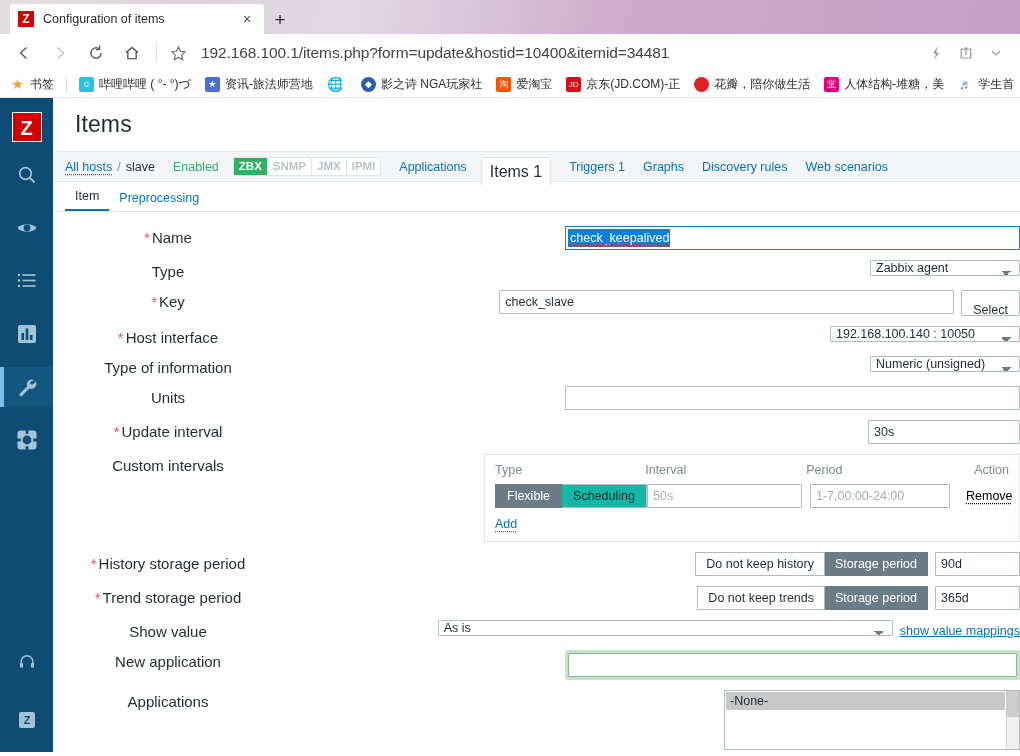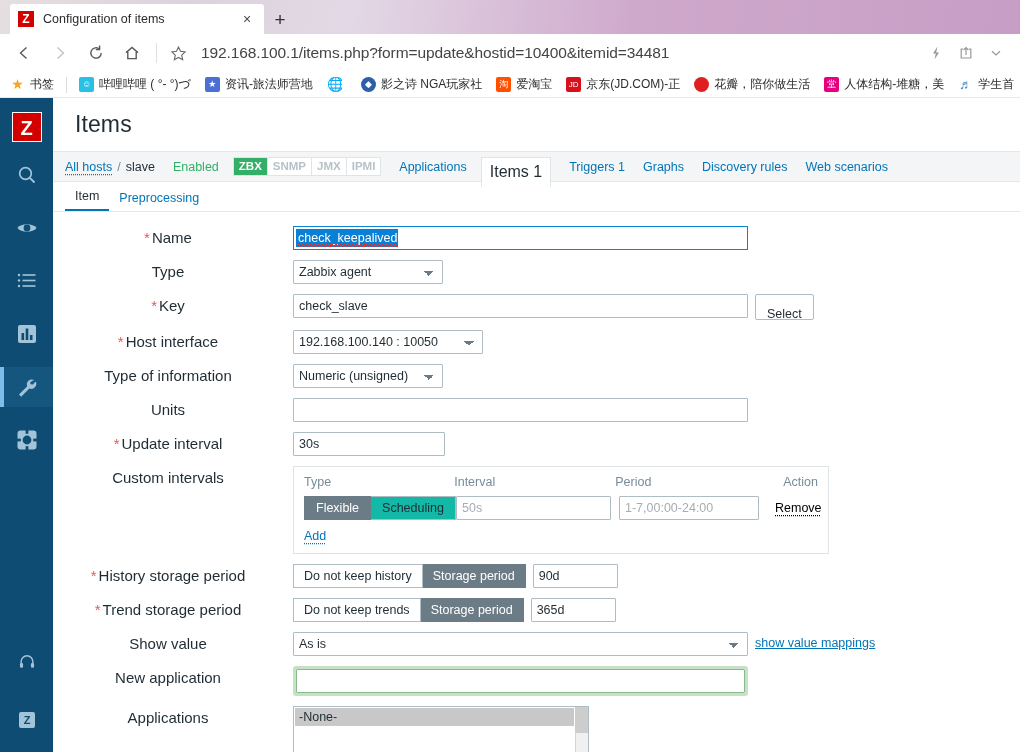--- a/index.html
+++ b/index.html
@@ -131,29 +131,29 @@
   .ztab.sel { color:#1f2c33; border-bottom:2px solid #0275b8; }
 
   
   .zform { padding:14px 0 0 0; font-size:12.5px; color:#1f2c33; }
   .frow { display:flex; align-items:flex-start; margin-bottom:10px; }
   .flabel {
     width:240px; flex:0 0 auto; text-align:center; padding:4px 10px 0 0;
     font-size:15px; color:#1f2c33; line-height:16px;
   }
   .req { color:#e45959; margin-right:2px; }
-  .fctl { flex:1 1 auto; display:flex; align-items:flex-start; gap:7px; }
+  .fctl { flex:1 1 auto; display:flex; align-items:flex-start; gap:7px;justify-content:flex-end; }
 
   input.ti, select.ti {
     font-family:"Liberation Sans", sans-serif; font-size:12.5px; color:#1f2c33;
     border:1px solid #b0bcc4; background:#fff; height:24px; padding:0 5px;
     outline:none; border-radius:1px;
   }
   input.ti::placeholder { color:#a6aeb4; }
-  select.ti { height:24px; padding:0 22px 0 5px; appearance:none; -webkit-appearance:none;
+  select.ti { height:16px; padding:0 22px 0 5px; appearance:none; -webkit-appearance:none;
     background-image:linear-gradient(45deg,transparent 50%,#6b7a85 50%),linear-gradient(135deg,#6b7a85 50%,transparent 50%);
     background-position:calc(100% - 13px) 10px, calc(100% - 8px) 10px;
     background-size:5px 5px,5px 5px; background-repeat:no-repeat; }
 
   .w455 { width:455px; }
   .w150 { width:150px; }
   .w190 { width:190px; }
 
   
   .namebox {

